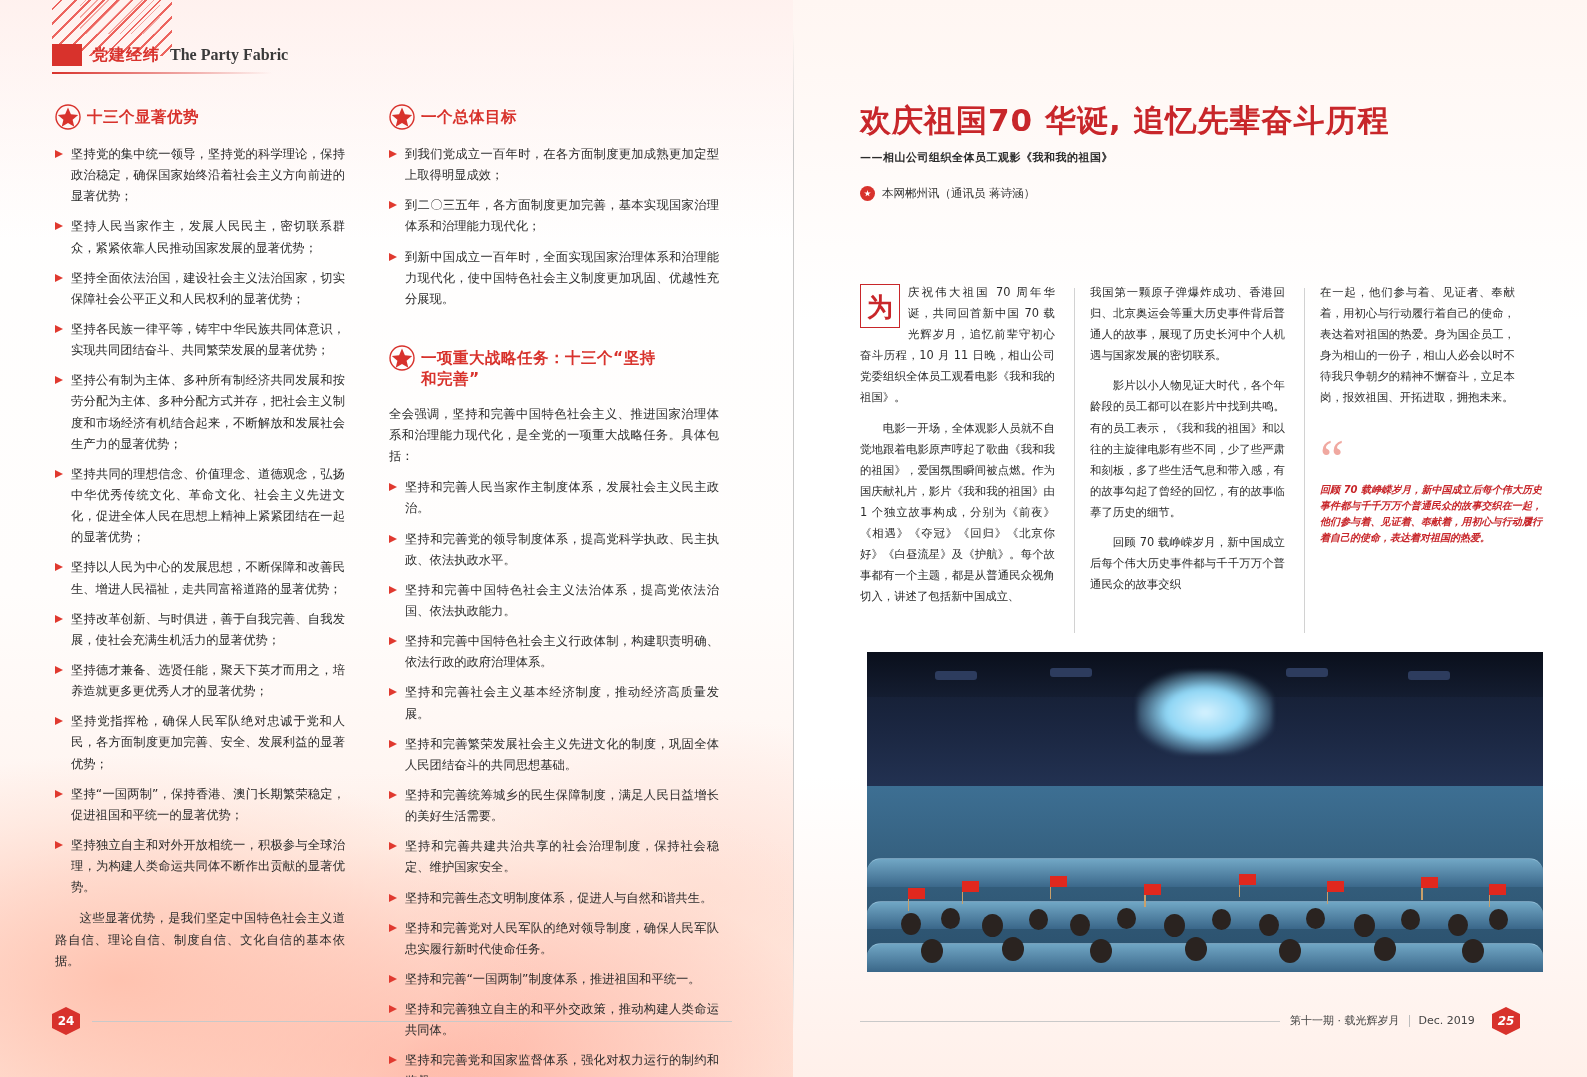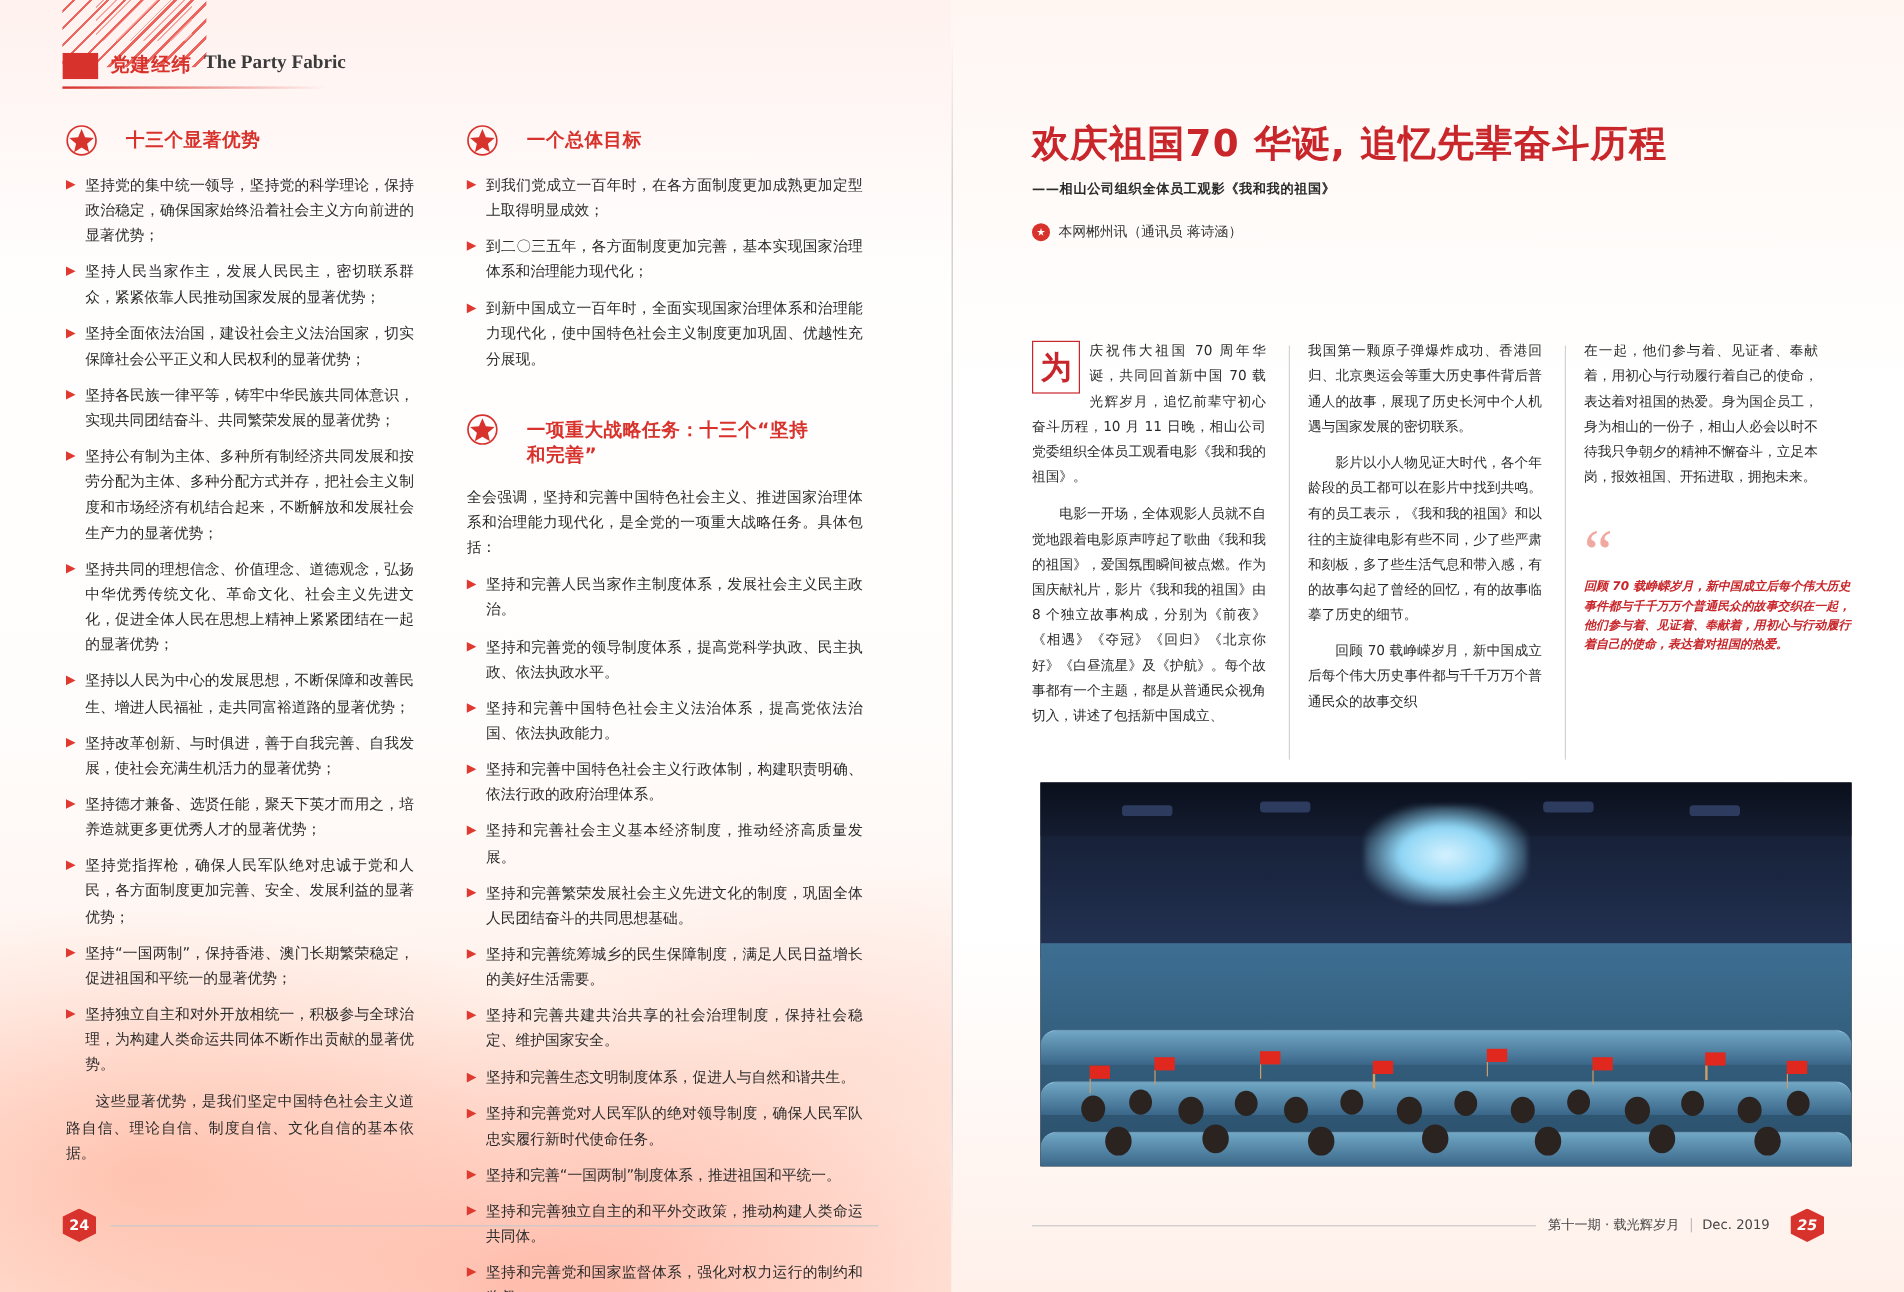--- a/index.html
+++ b/index.html
@@ -43,32 +43,32 @@
     position:absolute;left:52px;top:-6px;width:120px;height:62px;
     background:repeating-linear-gradient(135deg,#e8413a 0 2px,rgba(255,255,255,0) 2px 10px);
     opacity:.8;
   }
   .corner-stripes2{
     position:absolute;left:80px;top:-6px;width:80px;height:40px;
     background:repeating-linear-gradient(135deg,#f5a6a0 0 1px,rgba(255,255,255,0) 1px 8px);
   }
 
   
-  .hdr{position:absolute;left:52px;top:44px;display:flex;align-items:flex-start;gap:10px;}
+  .hdr{position:absolute;left:52px;top:44px;display:flex;align-items:center;gap:10px;}
   .hdr-mark{width:30px;height:22px;background:#d8322c;clip-path:polygon(0 0,100% 0,100% 100%,0 100%);}
   .hdr-cn{font-family:"DejaVu Sans",sans-serif;font-weight:bold;font-size:16px;color:#d8322c;letter-spacing:1px;}
   .hdr-en{font-family:Liberation Serif, serif;font-size:16px;color:#3a3a3a;font-weight:bold;}
   .hdr-rule{position:absolute;left:52px;top:72px;width:220px;height:2px;background:linear-gradient(90deg,#d8322c,rgba(216,50,44,0));}
 
   
   .col{position:absolute;font-size:12.3px;line-height:1.72;color:#2b2b2b;}
   .col-a{left:55px;top:104px;width:290px;}
   .col-b{left:389px;top:104px;width:330px;}
 
-  .sec-head{display:flex;align-items:flex-start;gap:24px;margin-bottom:14px;}
+  .sec-head{display:flex;align-items:flex-start;gap:6px;margin-bottom:14px;}
   .star{
     width:26px;height:26px;flex:0 0 26px;position:relative;
   }
   .star svg{display:block;}
   .sec-title{
     font-weight:bold;font-size:15.5px;color:#d8322c;line-height:1.35;
     padding-top:3px;letter-spacing:.5px;
   }
   .sec-title.wrap{width:245px;}
 
@@ -299,21 +299,21 @@
 
   <div class="tcols">
     <div class="vr vr1"></div>
     <div class="vr vr2"></div>
 
     <div class="tcol c1">
       <p class="noind">
         <span class="dropcap">为</span>
         <span>庆祝伟大祖国 70 周年华诞，共同回首新中国 70 载光辉岁月，追忆前辈守初心奋斗历程，10 月 11 日晚，相山公司党委组织全体员工观看电影《我和我的祖国》。</span>
       </p>
-      <p>电影一开场，全体观影人员就不自觉地跟着电影原声哼起了歌曲《我和我的祖国》，爱国氛围瞬间被点燃。作为国庆献礼片，影片《我和我的祖国》由 8 个独立故事构成，分别为《前夜》《相遇》《夺冠》《回归》《北京你好》《白昼流星》及《护航》。每个故事都有一个主题，都是从普通民众视角切入，讲述了包括新中国成立、</p>
+      <p>电影一开场，全体观影人员就不自觉地跟着电影原声哼起了歌曲《我和我的祖国》，爱国氛围瞬间被点燃。作为国庆献礼片，影片《我和我的祖国》由 1 个独立故事构成，分别为《前夜》《相遇》《夺冠》《回归》《北京你好》《白昼流星》及《护航》。每个故事都有一个主题，都是从普通民众视角切入，讲述了包括新中国成立、</p>
     </div>
 
     <div class="tcol c2">
       <p class="noind">我国第一颗原子弹爆炸成功、香港回归、北京奥运会等重大历史事件背后普通人的故事，展现了历史长河中个人机遇与国家发展的密切联系。</p>
       <p>影片以小人物见证大时代，各个年龄段的员工都可以在影片中找到共鸣。有的员工表示，《我和我的祖国》和以往的主旋律电影有些不同，少了些严肃和刻板，多了些生活气息和带入感，有的故事勾起了曾经的回忆，有的故事临摹了历史的细节。</p>
       <p>回顾 70 载峥嵘岁月，新中国成立后每个伟大历史事件都与千千万万个普通民众的故事交织</p>
     </div>
 
     <div class="tcol c3">
       <p class="noind">在一起，他们参与着、见证者、奉献着，用初心与行动履行着自己的使命，表达着对祖国的热爱。身为国企员工，身为相山的一份子，相山人必会以时不待我只争朝夕的精神不懈奋斗，立足本岗，报效祖国、开拓进取，拥抱未来。</p>

